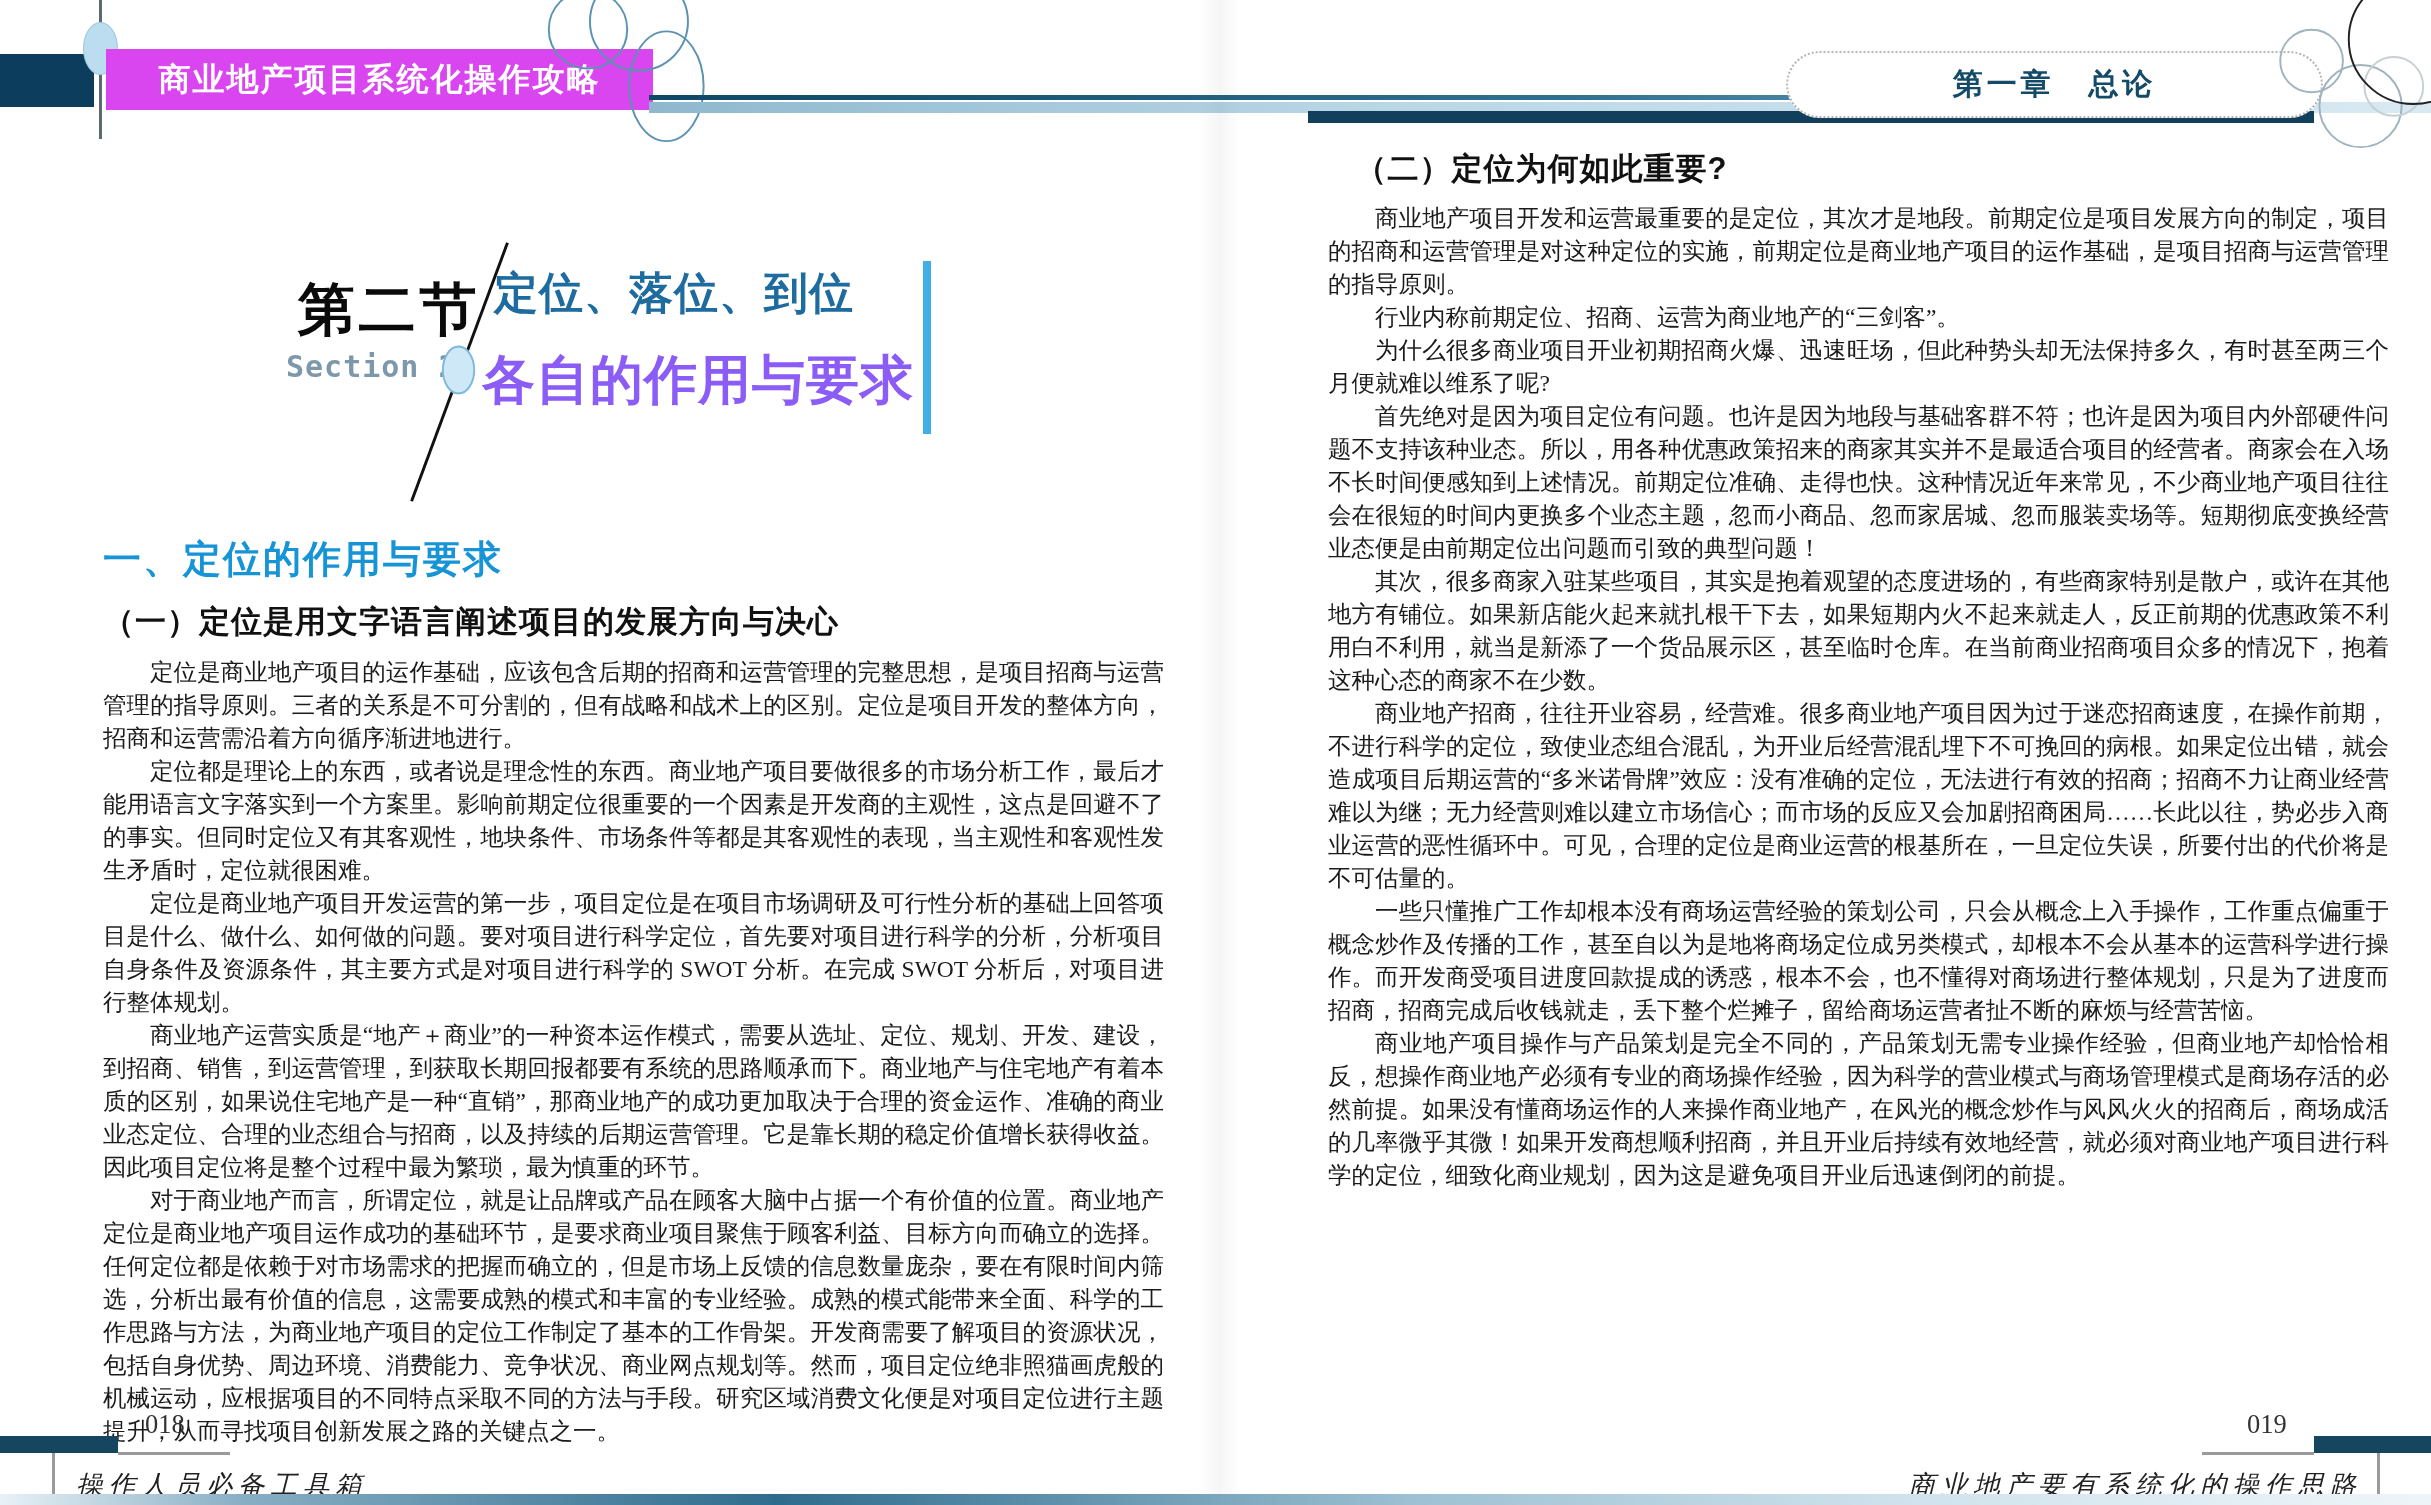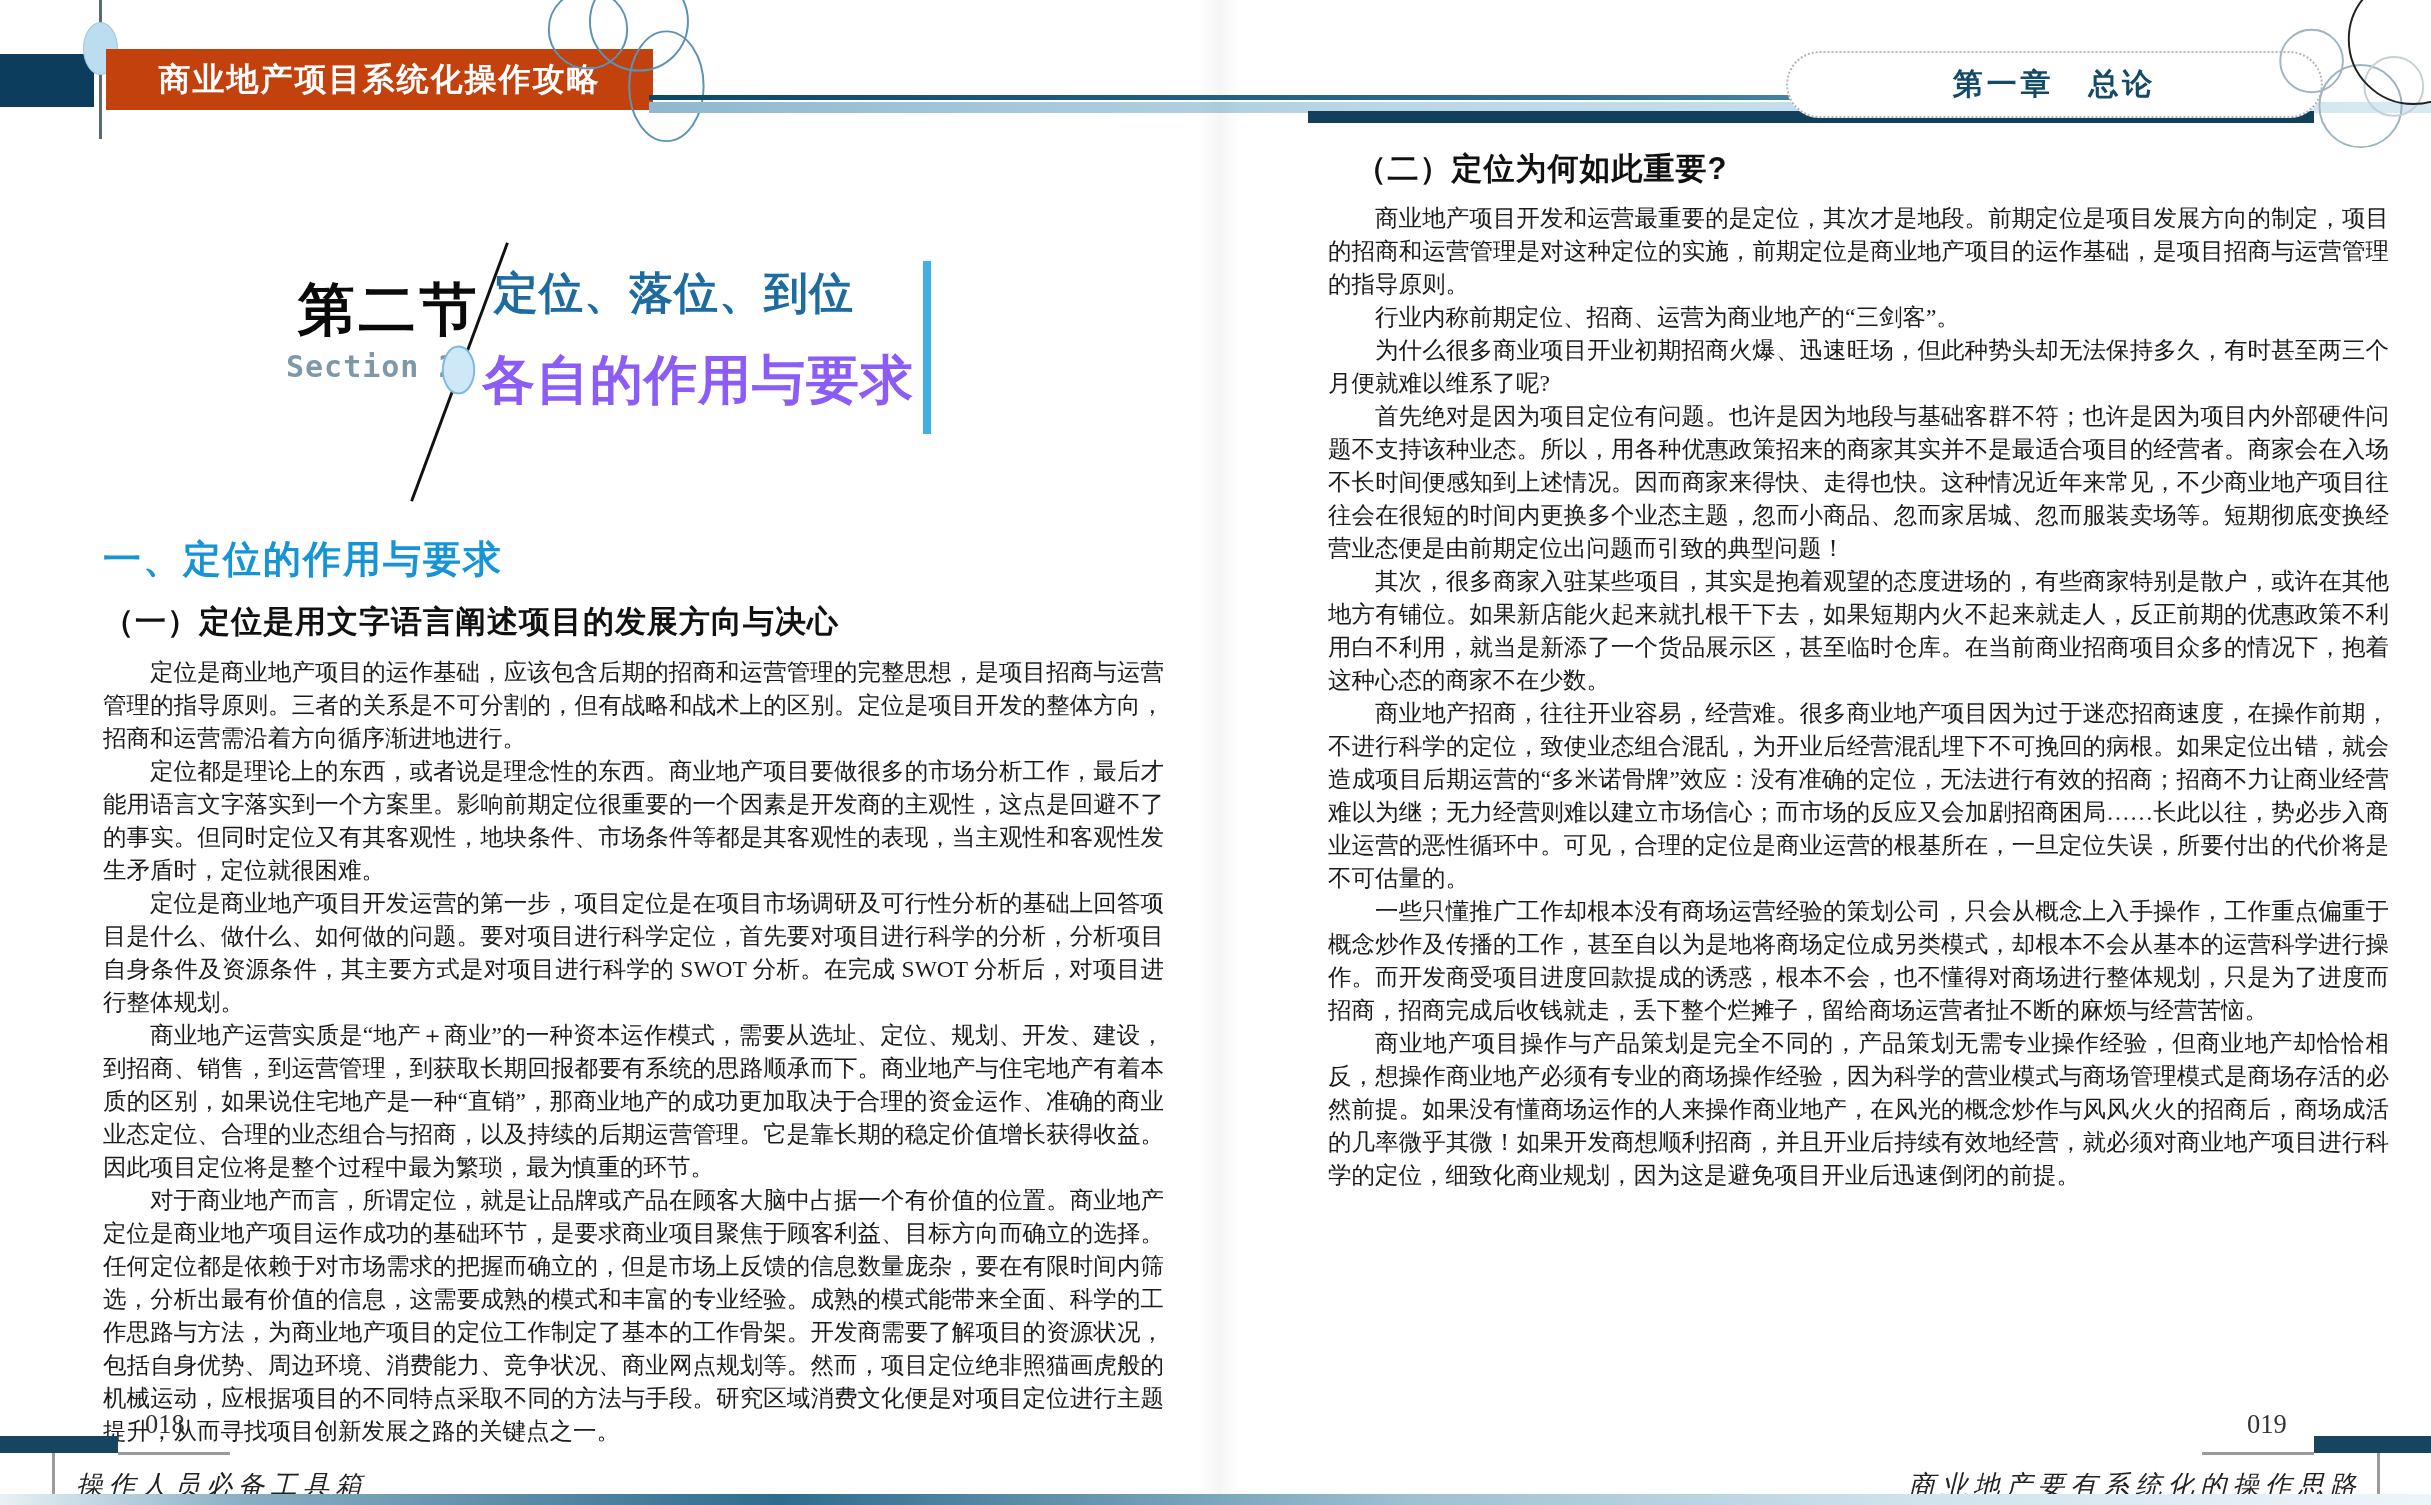--- a/index.html
+++ b/index.html
@@ -3,21 +3,21 @@
 <meta charset="utf-8">
 <style>
   html,body{margin:0;padding:0;background:#fff;}
   .page{position:relative;width:2432px;height:1506px;background:#ffffff;overflow:hidden;
         font-family:"Liberation Serif","DejaVu Serif",serif;color:#1b1b1b;}
   
   .hdr-navy-left{position:absolute;left:0;top:54px;width:94px;height:53px;background:#0d3d5c;}
   .hdr-vline{position:absolute;left:99px;top:0;width:2.9px;height:139px;background:#5a6a72;}
   .hdr-ellipse{position:absolute;left:83px;top:21.6px;width:33px;height:51px;border-radius:50%;
                background:#bcdcef;border:1px solid #9cc6e2;}
-  .hdr-title-box{position:absolute;left:106px;top:49px;width:547px;height:61px;background:#c2410c;
+  .hdr-title-box{position:absolute;left:106px;top:49px;width:547px;height:61px;background:#d946ef;
                  display:flex;align-items:center;justify-content:center;}
   .hdr-title-box span{color:#ffffff;font-family:"Liberation Sans","DejaVu Sans",sans-serif;
                  font-weight:bold;font-size:32px;letter-spacing:2px;}
   .hdr-line-dark{position:absolute;left:649px;top:95px;width:1656px;height:4.9px;
                  background:linear-gradient(90deg,#0d4866,#2e7091 55%,#76a9c2);}
   .hdr-band{position:absolute;left:649px;top:102px;width:1783px;height:10.8px;
             background:linear-gradient(90deg,#8fb8ce,#b9d6e5 40%,#d8e9f2);}
   .hdr-bar-right{position:absolute;left:1308px;top:111px;width:1006px;height:11.8px;background:#12405c;}
   .chapter-pill{position:absolute;left:1786px;top:51px;width:533px;height:63px;border-radius:39px;
                 background:#ffffff;border:2px dotted #b5b5b5;display:flex;align-items:center;justify-content:center;}
@@ -112,21 +112,21 @@
     <p>定位是商业地产项目开发运营的第一步，项目定位是在项目市场调研及可行性分析的基础上回答项目是什么、做什么、如何做的问题。要对项目进行科学定位，首先要对项目进行科学的分析，分析项目自身条件及资源条件，其主要方式是对项目进行科学的 SWOT 分析。在完成 SWOT 分析后，对项目进行整体规划。</p>
     <p>商业地产运营实质是“地产＋商业”的一种资本运作模式，需要从选址、定位、规划、开发、建设，到招商、销售，到运营管理，到获取长期回报都要有系统的思路顺承而下。商业地产与住宅地产有着本质的区别，如果说住宅地产是一种“直销”，那商业地产的成功更加取决于合理的资金运作、准确的商业业态定位、合理的业态组合与招商，以及持续的后期运营管理。它是靠长期的稳定价值增长获得收益。因此项目定位将是整个过程中最为繁琐，最为慎重的环节。</p>
     <p>对于商业地产而言，所谓定位，就是让品牌或产品在顾客大脑中占据一个有价值的位置。商业地产定位是商业地产项目运作成功的基础环节，是要求商业项目聚焦于顾客利益、目标方向而确立的选择。任何定位都是依赖于对市场需求的把握而确立的，但是市场上反馈的信息数量庞杂，要在有限时间内筛选，分析出最有价值的信息，这需要成熟的模式和丰富的专业经验。成熟的模式能带来全面、科学的工作思路与方法，为商业地产项目的定位工作制定了基本的工作骨架。开发商需要了解项目的资源状况，包括自身优势、周边环境、消费能力、竞争状况、商业网点规划等。然而，项目定位绝非照猫画虎般的机械运动，应根据项目的不同特点采取不同的方法与手段。研究区域消费文化便是对项目定位进行主题提升，从而寻找项目创新发展之路的关键点之一。</p>
   </div>
 
   <div class="col col-right">
     <h3>（二）定位为何如此重要?</h3>
     <p>商业地产项目开发和运营最重要的是定位，其次才是地段。前期定位是项目发展方向的制定，项目的招商和运营管理是对这种定位的实施，前期定位是商业地产项目的运作基础，是项目招商与运营管理的指导原则。</p>
     <p>行业内称前期定位、招商、运营为商业地产的“三剑客”。</p>
     <p>为什么很多商业项目开业初期招商火爆、迅速旺场，但此种势头却无法保持多久，有时甚至两三个月便就难以维系了呢?</p>
-    <p>首先绝对是因为项目定位有问题。也许是因为地段与基础客群不符；也许是因为项目内外部硬件问题不支持该种业态。所以，用各种优惠政策招来的商家其实并不是最适合项目的经营者。商家会在入场不长时间便感知到上述情况。因而商家来得快、走得也快。这种情况近年来常见，不少商业地产项目往往会在很短的时间内更换多个业态主题，忽而小商品、忽而家居城、忽而服装卖场等。短期彻底变换经营业态便是由前期定位出问题而引致的典型问题！</p>
+    <p>首先绝对是因为项目定位有问题。也许是因为地段与基础客群不符；也许是因为项目内外部硬件问题不支持该种业态。所以，用各种优惠政策招来的商家其实并不是最适合项目的经营者。商家会在入场不长时间便感知到上述情况。前期定位准确、走得也快。这种情况近年来常见，不少商业地产项目往往会在很短的时间内更换多个业态主题，忽而小商品、忽而家居城、忽而服装卖场等。短期彻底变换经营业态便是由前期定位出问题而引致的典型问题！</p>
     <p>其次，很多商家入驻某些项目，其实是抱着观望的态度进场的，有些商家特别是散户，或许在其他地方有铺位。如果新店能火起来就扎根干下去，如果短期内火不起来就走人，反正前期的优惠政策不利用白不利用，就当是新添了一个货品展示区，甚至临时仓库。在当前商业招商项目众多的情况下，抱着这种心态的商家不在少数。</p>
     <p>商业地产招商，往往开业容易，经营难。很多商业地产项目因为过于迷恋招商速度，在操作前期，不进行科学的定位，致使业态组合混乱，为开业后经营混乱埋下不可挽回的病根。如果定位出错，就会造成项目后期运营的“多米诺骨牌”效应：没有准确的定位，无法进行有效的招商；招商不力让商业经营难以为继；无力经营则难以建立市场信心；而市场的反应又会加剧招商困局……长此以往，势必步入商业运营的恶性循环中。可见，合理的定位是商业运营的根基所在，一旦定位失误，所要付出的代价将是不可估量的。</p>
     <p>一些只懂推广工作却根本没有商场运营经验的策划公司，只会从概念上入手操作，工作重点偏重于概念炒作及传播的工作，甚至自以为是地将商场定位成另类模式，却根本不会从基本的运营科学进行操作。而开发商受项目进度回款提成的诱惑，根本不会，也不懂得对商场进行整体规划，只是为了进度而招商，招商完成后收钱就走，丢下整个烂摊子，留给商场运营者扯不断的麻烦与经营苦恼。</p>
     <p>商业地产项目操作与产品策划是完全不同的，产品策划无需专业操作经验，但商业地产却恰恰相反，想操作商业地产必须有专业的商场操作经验，因为科学的营业模式与商场管理模式是商场存活的必然前提。如果没有懂商场运作的人来操作商业地产，在风光的概念炒作与风风火火的招商后，商场成活的几率微乎其微！如果开发商想顺利招商，并且开业后持续有效地经营，就必须对商业地产项目进行科学的定位，细致化商业规划，因为这是避免项目开业后迅速倒闭的前提。</p>
   </div>
 
   <div class="gutter"></div>
 
   <div>
     <div class="ft-bar-left"></div>

